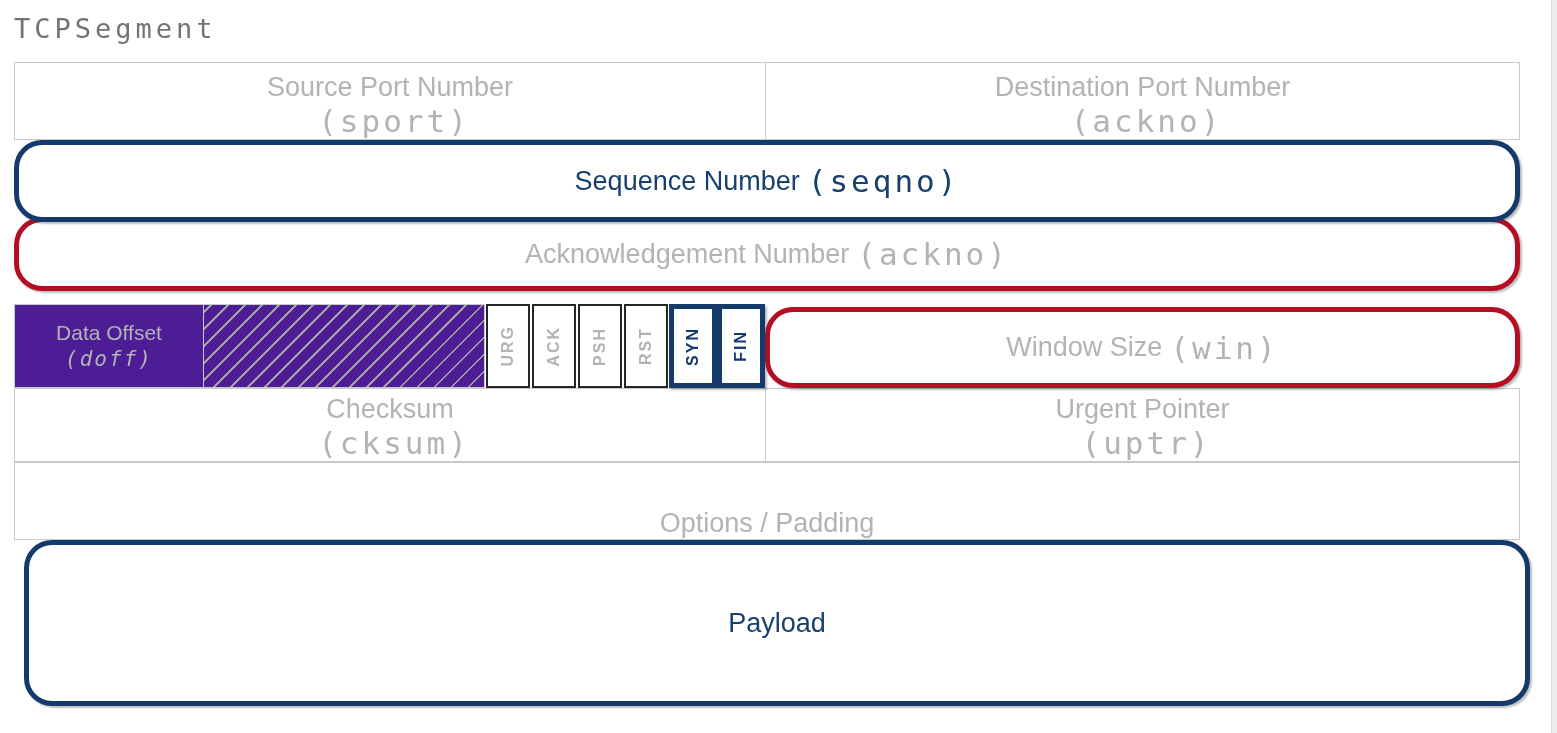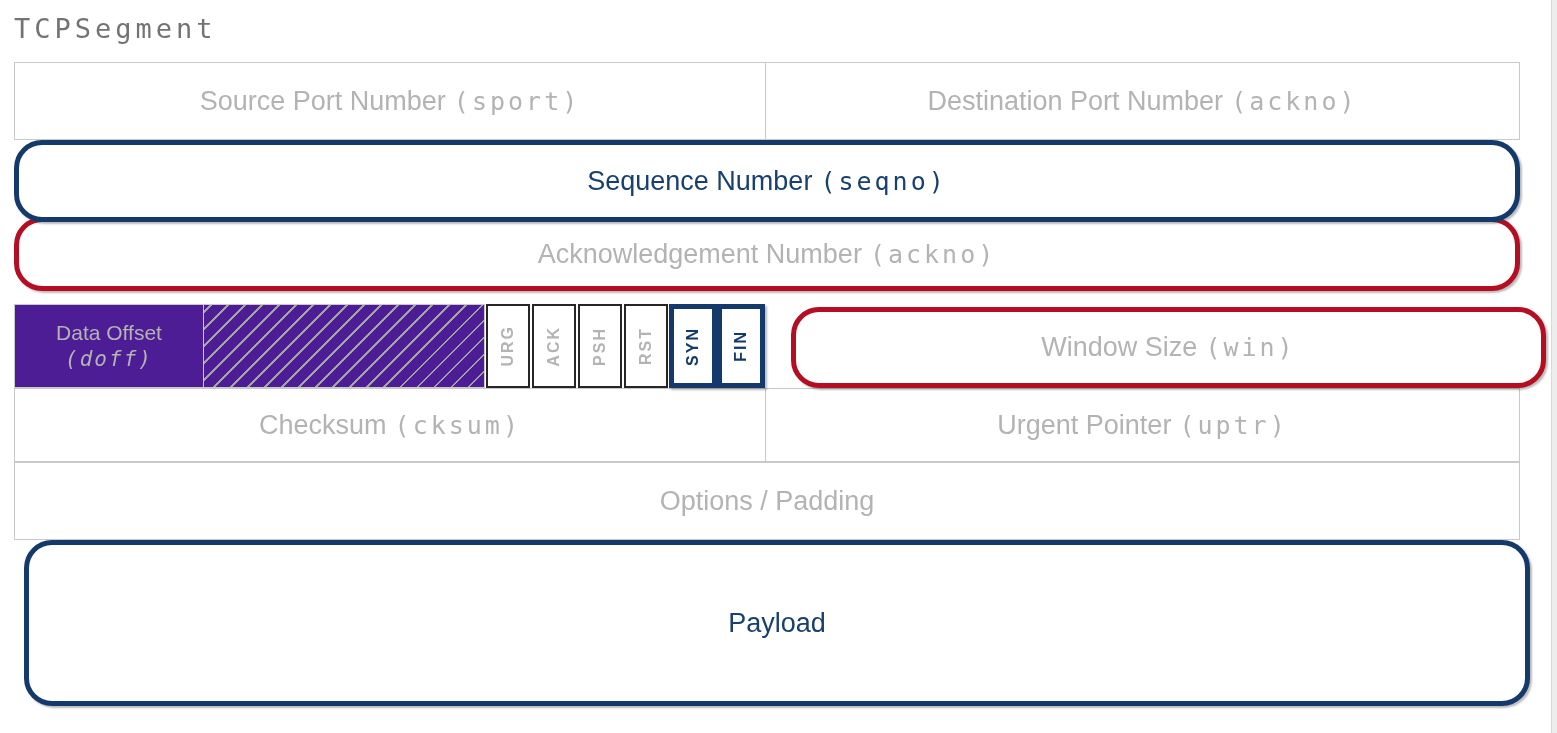--- a/index.html
+++ b/index.html
@@ -10,28 +10,28 @@
   .title{
     position:absolute;left:14px;top:10px;height:36px;display:flex;align-items:center;
     font-family:"DejaVu Sans Mono",monospace;font-size:27px;letter-spacing:4px;color:#737373;
   }
   
   .row{
     position:absolute;left:14px;width:1506px;box-sizing:border-box;background:#fff;
     border:1px solid #c9c9c9;display:flex;
   }
   .cell{
-    display:flex;align-items:center;justify-content:center;box-sizing:border-box;
-    color:#b3b3b3;font-size:27px;white-space:nowrap;
+    display:flex;align-items:center;justify-content:flex-end;box-sizing:border-box;
+    color:#b3b3b3;font-size:27px;white-space:nowrap;flex-direction:column;
   }
   .cell.split-l{width:751px;border-right:1px solid #c9c9c9;}
   .cell.split-r{flex:1;}
   .cell.full{flex:1;}
   .code{
-    font-family:"DejaVu Sans Mono",monospace;letter-spacing:3px;margin-left:8px;font-size:25px;
+    font-family:"DejaVu Sans Mono",monospace;letter-spacing:3px;margin-left:8px;font-size:31px;
   }
   
   .hl{
     position:absolute;box-sizing:border-box;background:#fff;display:flex;align-items:center;
     justify-content:center;font-size:27px;white-space:nowrap;
     box-shadow:2px 2px 2px rgba(60,60,60,0.35);
     border-radius:28px;
   }
   .hl.navy{border:5px solid #14396b;color:#17406f;z-index:3;}
   .hl.red{border:5px solid #b50d22;color:#b3b3b3;z-index:2;}
@@ -108,21 +108,21 @@
   <div class="flag" style="left:624px;top:304px;width:44px;height:84px;">
     <span>RST</span>
   </div>
   <div class="flag hlflag" style="left:669px;top:304px;width:48px;height:84px;">
     <span>SYN</span>
   </div>
   <div class="flag hlflag" style="left:717px;top:304px;width:48px;height:84px;">
     <span>FIN</span>
   </div>
 
-  <div class="hl red" style="left:791px;top:307px;width:755px;height:81px;">
+  <div class="hl red" style="left:765px;top:307px;width:755px;height:81px;">
     <span>Window Size</span>
     <span class="code">(<span>win</span>)</span>
   </div>
 
   <div class="row" style="top:388px;height:74px;">
     <div class="cell split-l">
       <span>Checksum</span>
       <span class="code">(<span>cksum</span>)</span>
     </div>
     <div class="cell split-r">

